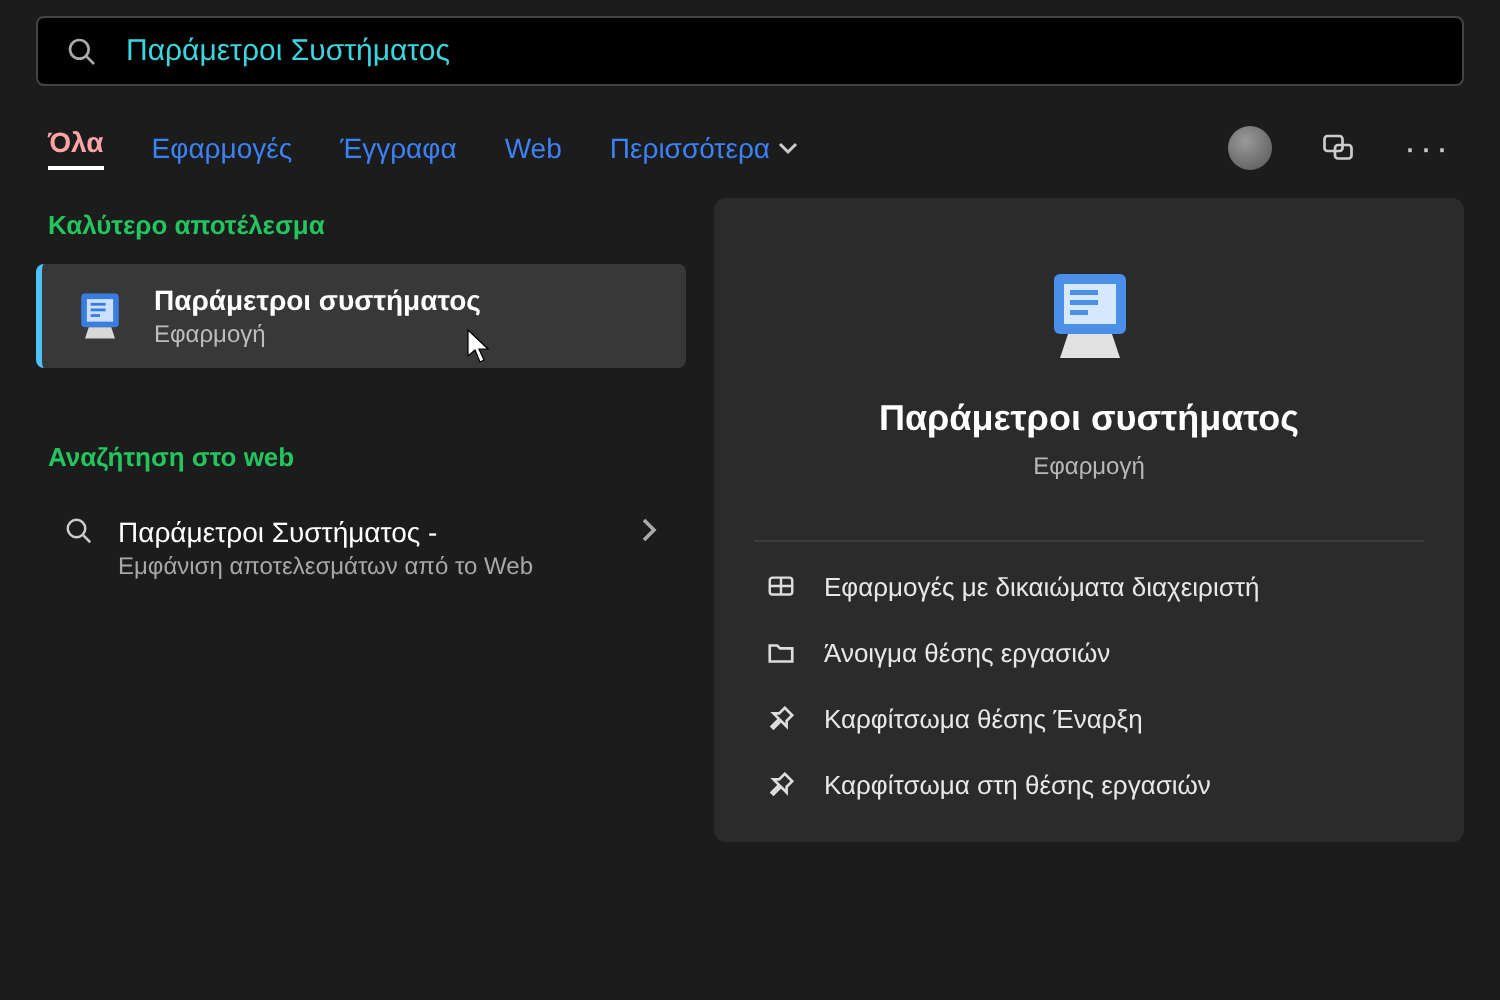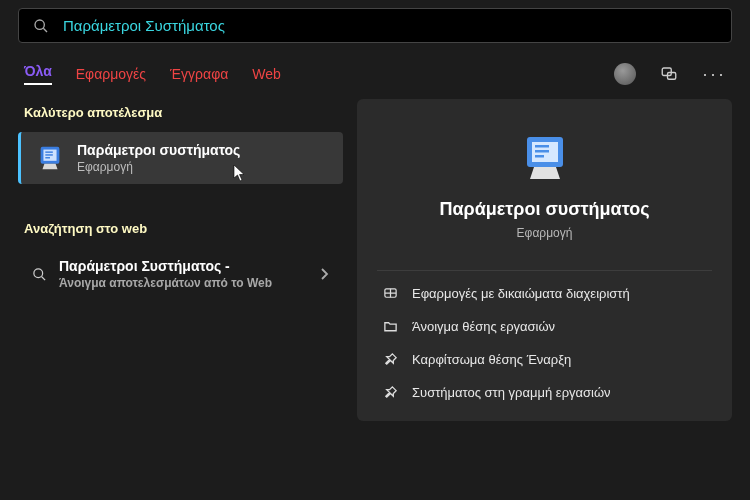--- a/index.html
+++ b/index.html
@@ -1,37 +1,37 @@
 <!DOCTYPE html>
 <html><head>
 <meta charset="utf-8">
 <style>
 * { margin: 0; padding: 0; box-sizing: border-box; font-family: 'Segoe UI', sans-serif; }
 body { background: #1c1c1c; color: #fff; width: 750px; height: 500px; overflow: hidden; }
 .search-bar { display: flex; align-items: center; background: #000; border: 1px solid #444; border-radius: 4px; margin: 8px 18px 0 18px; padding: 8px 14px; }
 .search-icon { width: 16px; height: 16px; margin-right: 14px; }
 .search-input { background: transparent; border: none; outline: none; color: #3ad6e0; font-size: 15px; flex: 1; font-weight: 400; }
 .tabs-row { display: flex; align-items: center; padding: 20px 24px 14px 24px; gap: 24px; }
-.tab { color: #ef4444; font-size: 14px; cursor: pointer; }
-.tab.active { color: #8b5cf6; font-weight: 600; border-bottom: 2px solid #fff; padding-bottom: 4px; }
+.tab { color: #3b82f6; font-size: 14px; cursor: pointer; }
+.tab.active { color: #fca5a5; font-weight: 600; border-bottom: 2px solid #fff; padding-bottom: 4px; }
 .tabs-spacer { flex: 1; }
 .avatar { width: 22px; height: 22px; border-radius: 50%; background: radial-gradient(circle at 40% 35%, #999, #555); }
 .header-icon { width: 18px; height: 18px; }
 .dots { font-size: 18px; color: #ccc; letter-spacing: 2px; }
 .content { display: flex; padding: 0 18px; gap: 14px; }
 .left { width: 325px; }
 .right { flex: 1; background: #2b2b2b; border-radius: 6px; padding: 22px 0 12px 0; }
-.section-title { font-size: 13px; font-weight: 600; color: #fef9c3; margin: 6px 6px 12px 6px; }
+.section-title { font-size: 13px; font-weight: 600; color: #22c55e; margin: 6px 6px 12px 6px; }
 .best-match { display: flex; align-items: center; background: #383838; border-left: 3px solid #4cc2ff; border-radius: 4px; padding: 10px 14px; position: relative; }
 .bm-icon { width: 30px; height: 30px; margin-right: 12px; display: flex; align-items: center; justify-content: center; }
 .bm-texts { flex: 1; }
 .bm-title { font-size: 14px; font-weight: 600; }
 .bm-sub { font-size: 12px; color: #bdbdbd; margin-top: 2px; }
 .cursor { position: absolute; right: 96px; top: 32px; }
-.web-item { display: flex; align-items: center; padding: 10px 14px; border-radius: 4px; font-weight: bold; }
+.web-item { display: flex; padding: 10px 14px; border-radius: 4px; }
 .web-item .arrow { color: #aaa; }
 .web-texts { flex: 1; margin-left: 12px; }
 .web-title { font-size: 14px; }
 .web-sub { font-size: 12px; color: #a8a8a8; margin-top: 2px; }
 .detail-hero { text-align: center; padding: 10px 0 18px 0; }
 .detail-icon { margin: 0 auto 14px auto; width: 54px; height: 54px; }
 .detail-title { font-size: 18px; font-weight: 600; }
 .detail-sub { font-size: 12px; color: #b8b8b8; margin-top: 6px; }
 .divider { height: 1px; background: #3d3d3d; margin: 12px 20px 6px 20px; }
 .action { display: flex; align-items: center; gap: 14px; padding: 9px 26px; font-size: 13px; color: #e8e8e8; cursor: pointer; }
@@ -48,20 +48,23 @@
       <line x1="21" y1="21" x2="15.5" y2="15.5"></line>
     </svg>
   <input class="search-input" value="Παράμετροι Συστήματος" style="">
 </div>
 
 <div class="tabs-row">
   <span class="tab active">Όλα</span>
   <span class="tab">Εφαρμογές</span>
   <span class="tab">Έγγραφα</span>
   <span class="tab">Web</span>
+  <span class="tab"><span>Περισσότερα</span><svg class="caret" width="10" height="10" viewBox="0 0 10 10" style="display:inline-block">
+        <path d="M1 3 L5 7 L9 3" stroke="#ccc" stroke-width="1.5" fill="none"></path>
+      </svg></span>
   <div class="tabs-spacer"></div>
   <div class="avatar"></div>
   <svg class="header-icon" viewBox="0 0 24 24" fill="none" stroke="#ccc" stroke-width="1.8">
       <rect x="3" y="4" width="12" height="10" rx="2"></rect>
       <rect x="10" y="10" width="11" height="9" rx="2"></rect>
     </svg>
   <span class="dots">···</span>
 </div>
 
 <div class="content">
@@ -88,21 +91,21 @@
     </div>
 
     <div class="section-title" style="margin-top:37px">Αναζήτηση στο web</div>
     <div class="web-item">
       <svg class="icon-sm" viewBox="0 0 24 24" fill="none" stroke="#ccc" stroke-width="2">
           <circle cx="10" cy="10" r="7"></circle>
           <line x1="21" y1="21" x2="15.5" y2="15.5"></line>
         </svg>
       <div class="web-texts">
         <div class="web-title">Παράμετροι Συστήματος -</div>
-        <div class="web-sub">Άνοιγμα αποτελεσμάτων από το Web</div>
+        <div class="web-sub">Εμφάνιση αποτελεσμάτων από το Web</div>
       </div>
       <svg class="arrow" width="10" height="14" viewBox="0 0 10 14">
           <path d="M3 2 L8 7 L3 12" stroke="#aaa" stroke-width="1.8" fill="none"></path>
         </svg>
     </div>
   </div>
 
   <div class="right">
     <div class="detail-hero">
       <div class="detail-icon">
@@ -135,16 +138,16 @@
     <div class="action">
       <svg class="icon-sm" viewBox="0 0 16 16" fill="none" stroke="#ddd" stroke-width="1.4">
           <path d="M10 2 L14 6 L11 9 L11 12 L8 9 L4 13 L3 12 L7 8 L4 5 L7 5 Z"></path>
         </svg>
       <span>Καρφίτσωμα θέσης Έναρξη</span>
     </div>
     <div class="action">
       <svg class="icon-sm" viewBox="0 0 16 16" fill="none" stroke="#ddd" stroke-width="1.4">
           <path d="M10 2 L14 6 L11 9 L11 12 L8 9 L4 13 L3 12 L7 8 L4 5 L7 5 Z"></path>
         </svg>
-      <span>Συστήματος στη γραμμή εργασιών</span>
+      <span>Καρφίτσωμα στη θέσης εργασιών</span>
     </div>
   </div>
 </div>
 
 </body></html>

